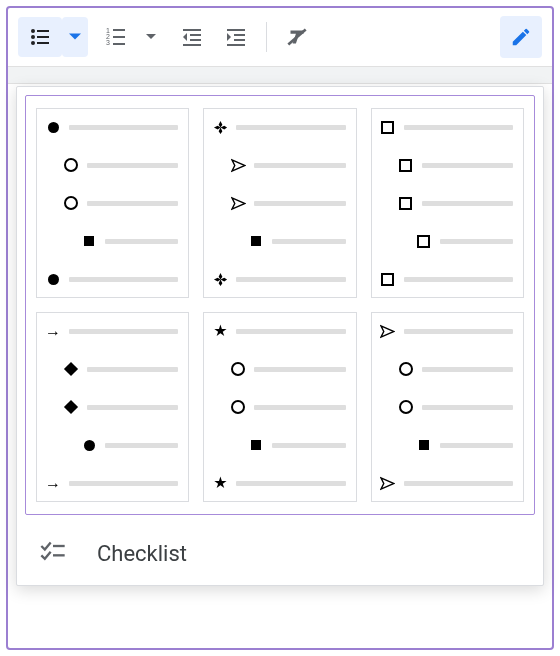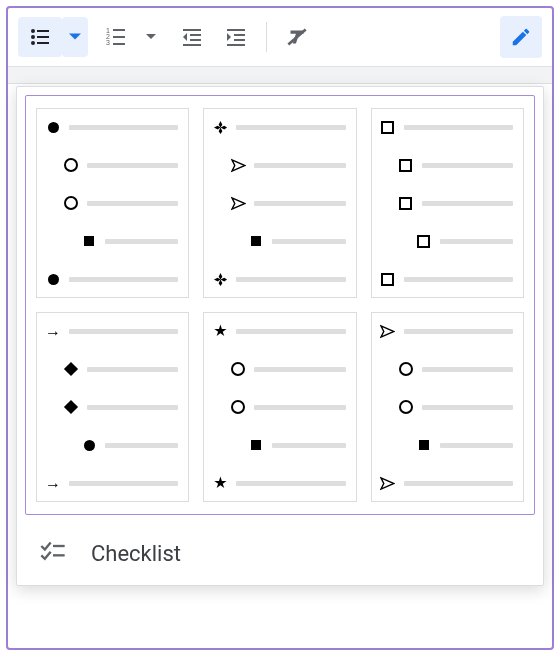--- a/index.html
+++ b/index.html
@@ -130,21 +130,21 @@
     .b-square::before { content:""; width:10px; height:10px; background:#000; display:block; }
     .b-square-open::before { content:""; width:9px; height:9px; border:2.5px solid #000; display:block; }
     .b-diamond-fill::before { content:""; width:10px; height:10px; background:#000; transform:rotate(45deg); display:block; }
     .b-star::before { content:"★"; font-size:16px; line-height:1; }
     .b-arrow::before { content:"→"; font-size:16px; font-weight:bold; line-height:1; }
     .b-4diamond svg, .b-send svg { width:15px; height:15px; }
 
     .checklist-row {
       display: flex;
       align-items: center;
-      gap: 24px;
+      gap: 30px;
       padding: 16px 22px 8px 22px;
       font-size: 22px;
       color: #3c4043;
     }
   </style>
 </head>
 <body>
 
 <div class="outer-frame">
   <div class="toolbar">

